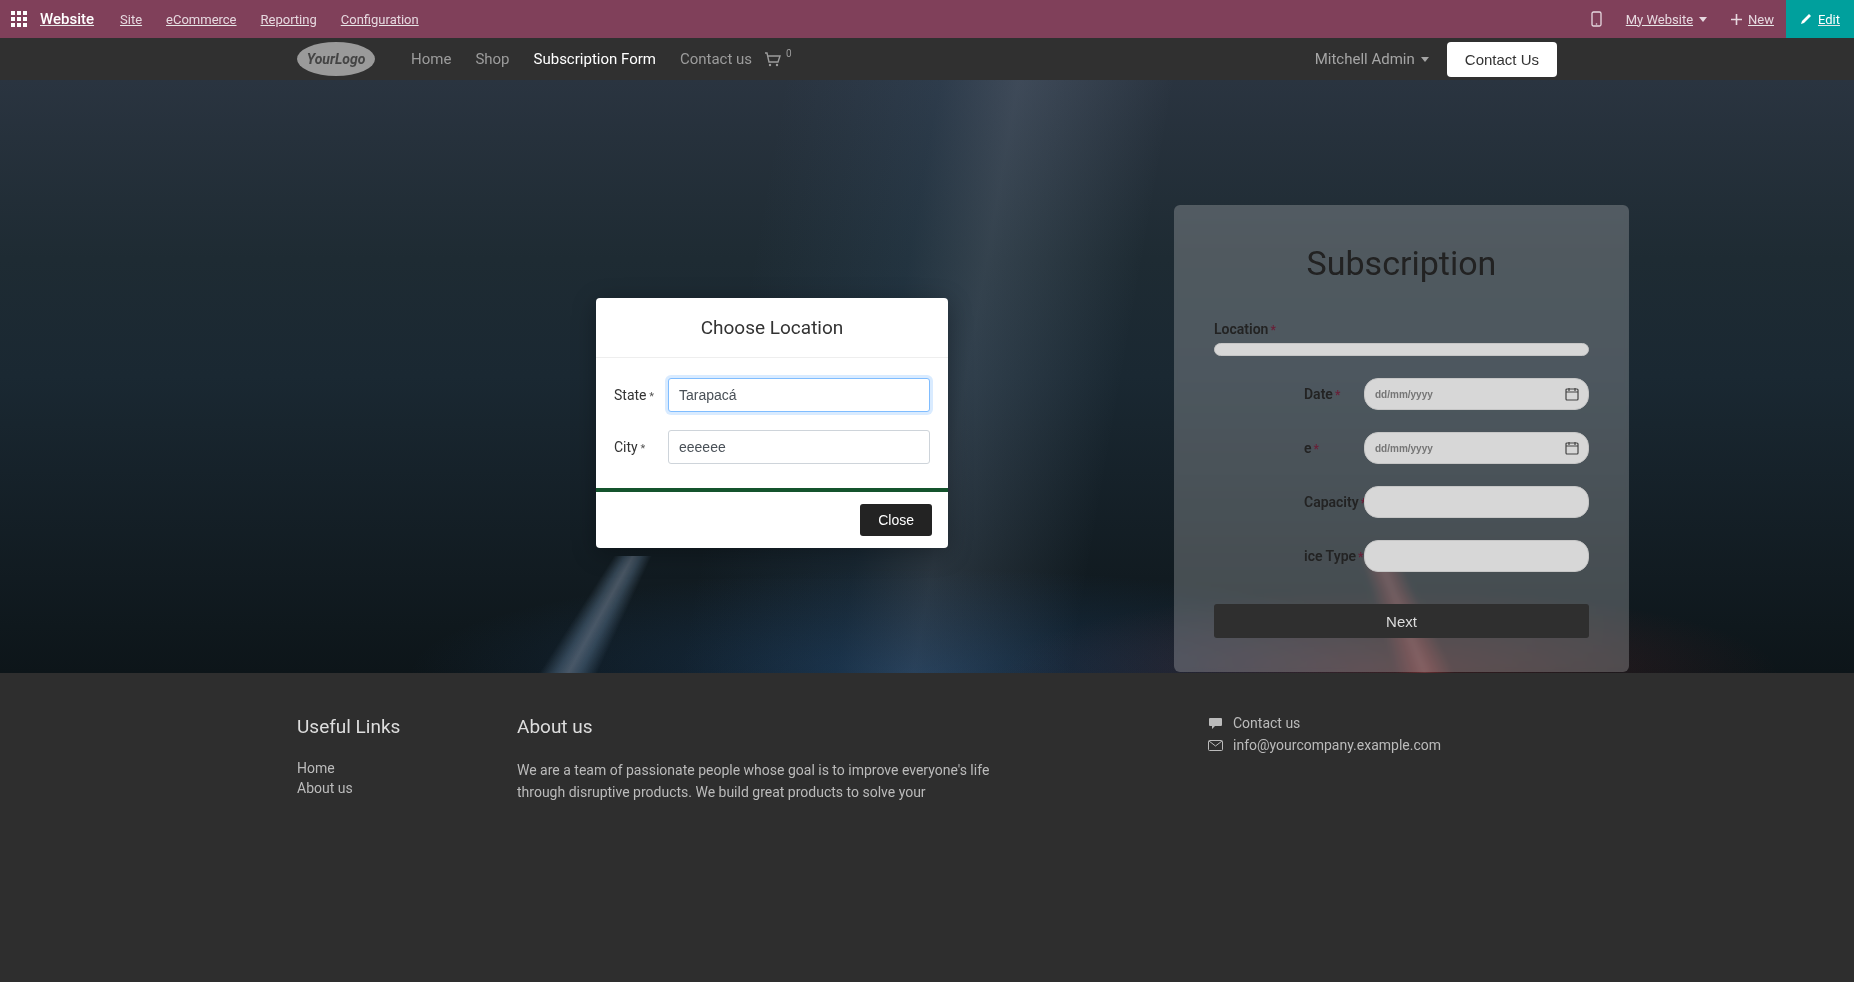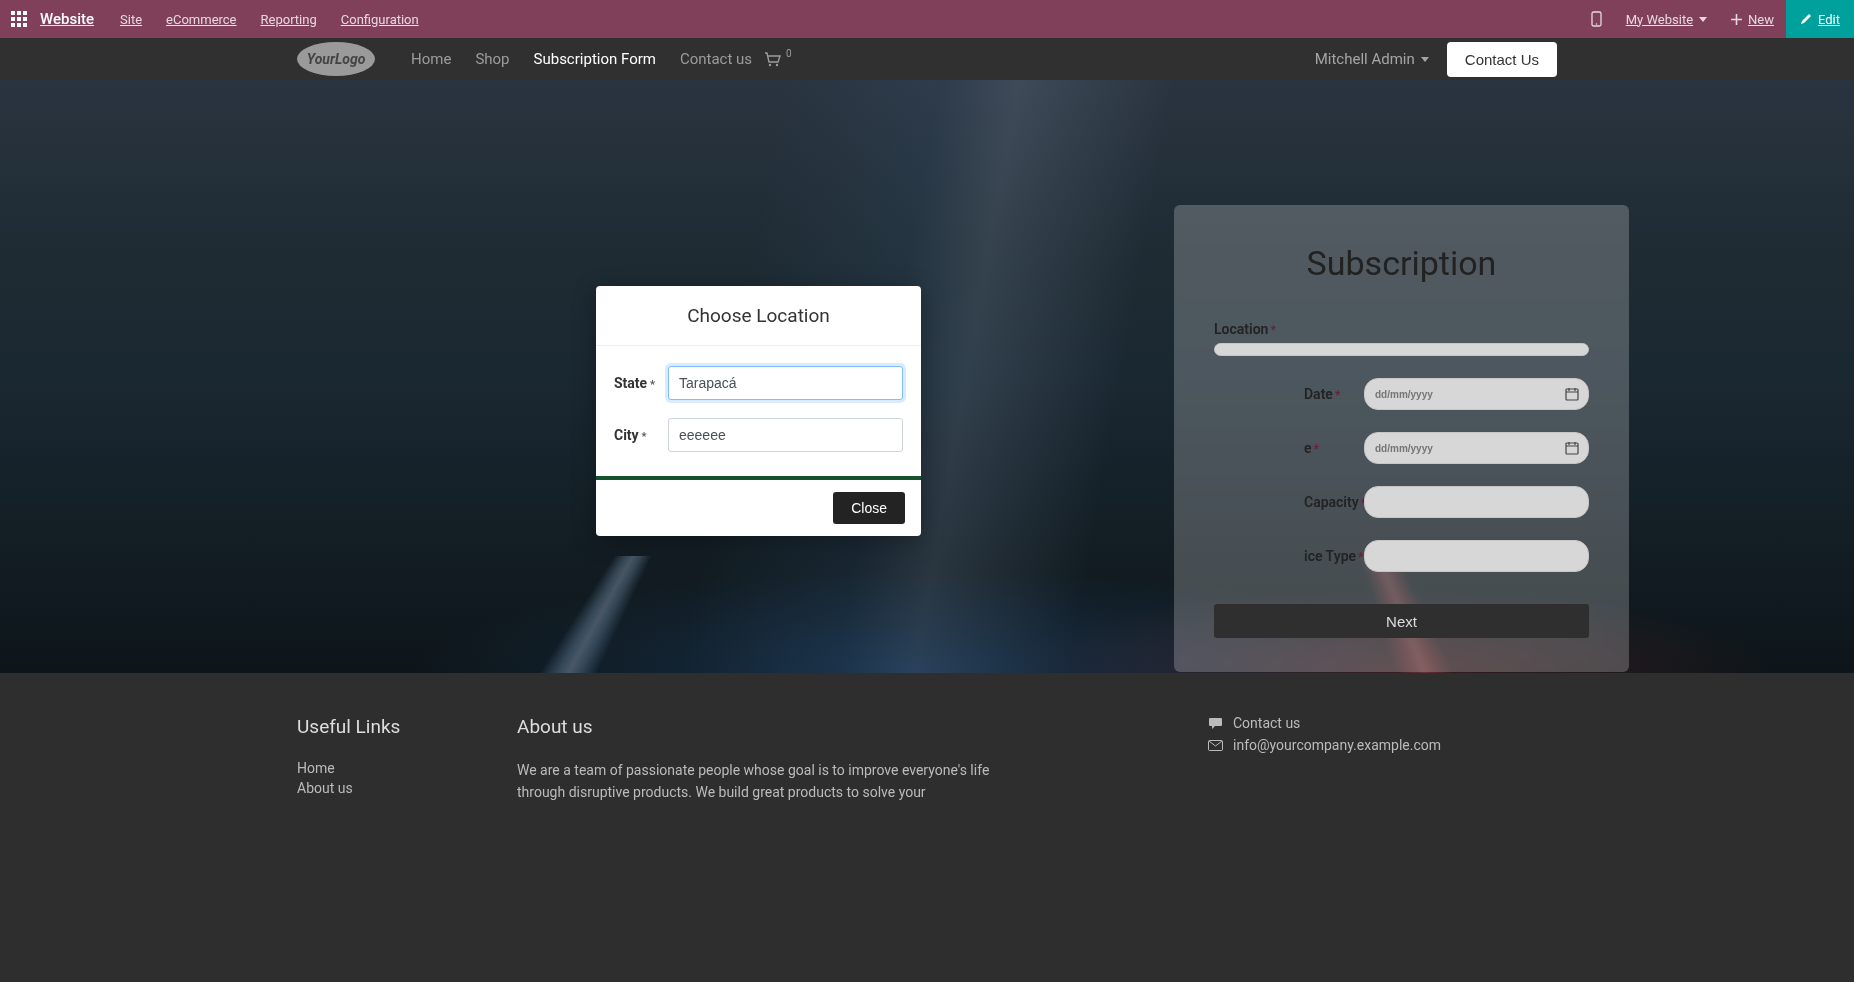--- a/index.html
+++ b/index.html
@@ -144,33 +144,33 @@
   border-radius: 3px;
   font-size: 15px;
   cursor: pointer;
   margin-top: 10px;
 }
 
 
 .modal {
   position: absolute;
   left: 596px;
-  top: 286px;
-  width: 325px;
+  top: 298px;
+  width: 352px;
   background: #fff;
   border-radius: 4px;
   box-shadow: 0 5px 25px rgba(0,0,0,0.3);
   z-index: 100;
 }
 .modal-header { padding: 18px 20px; text-align: center; border-bottom: 1px solid #eee; }
 .modal-title { font-size: 19px; font-weight: 400; color: #333; }
 .modal-body { padding: 20px 18px 24px; }
 .modal-row { display: flex; align-items: center; margin-bottom: 18px; gap: 6px; }
 .modal-row:last-child { margin-bottom: 0; }
-.modal-label { width: 48px; font-size: 14px; font-weight: 700; color: #333; }
+.modal-label { width: 48px; font-size: 14px; font-weight: 400; color: #333; }
 .modal-req { font-size: 11px; color: #555; }
 .modal-input {
   flex: 1;
   height: 34px;
   border: 1px solid #ced4da;
   border-radius: 3px;
   padding: 0 10px;
   font-size: 14px;
   color: #495057;
 }

